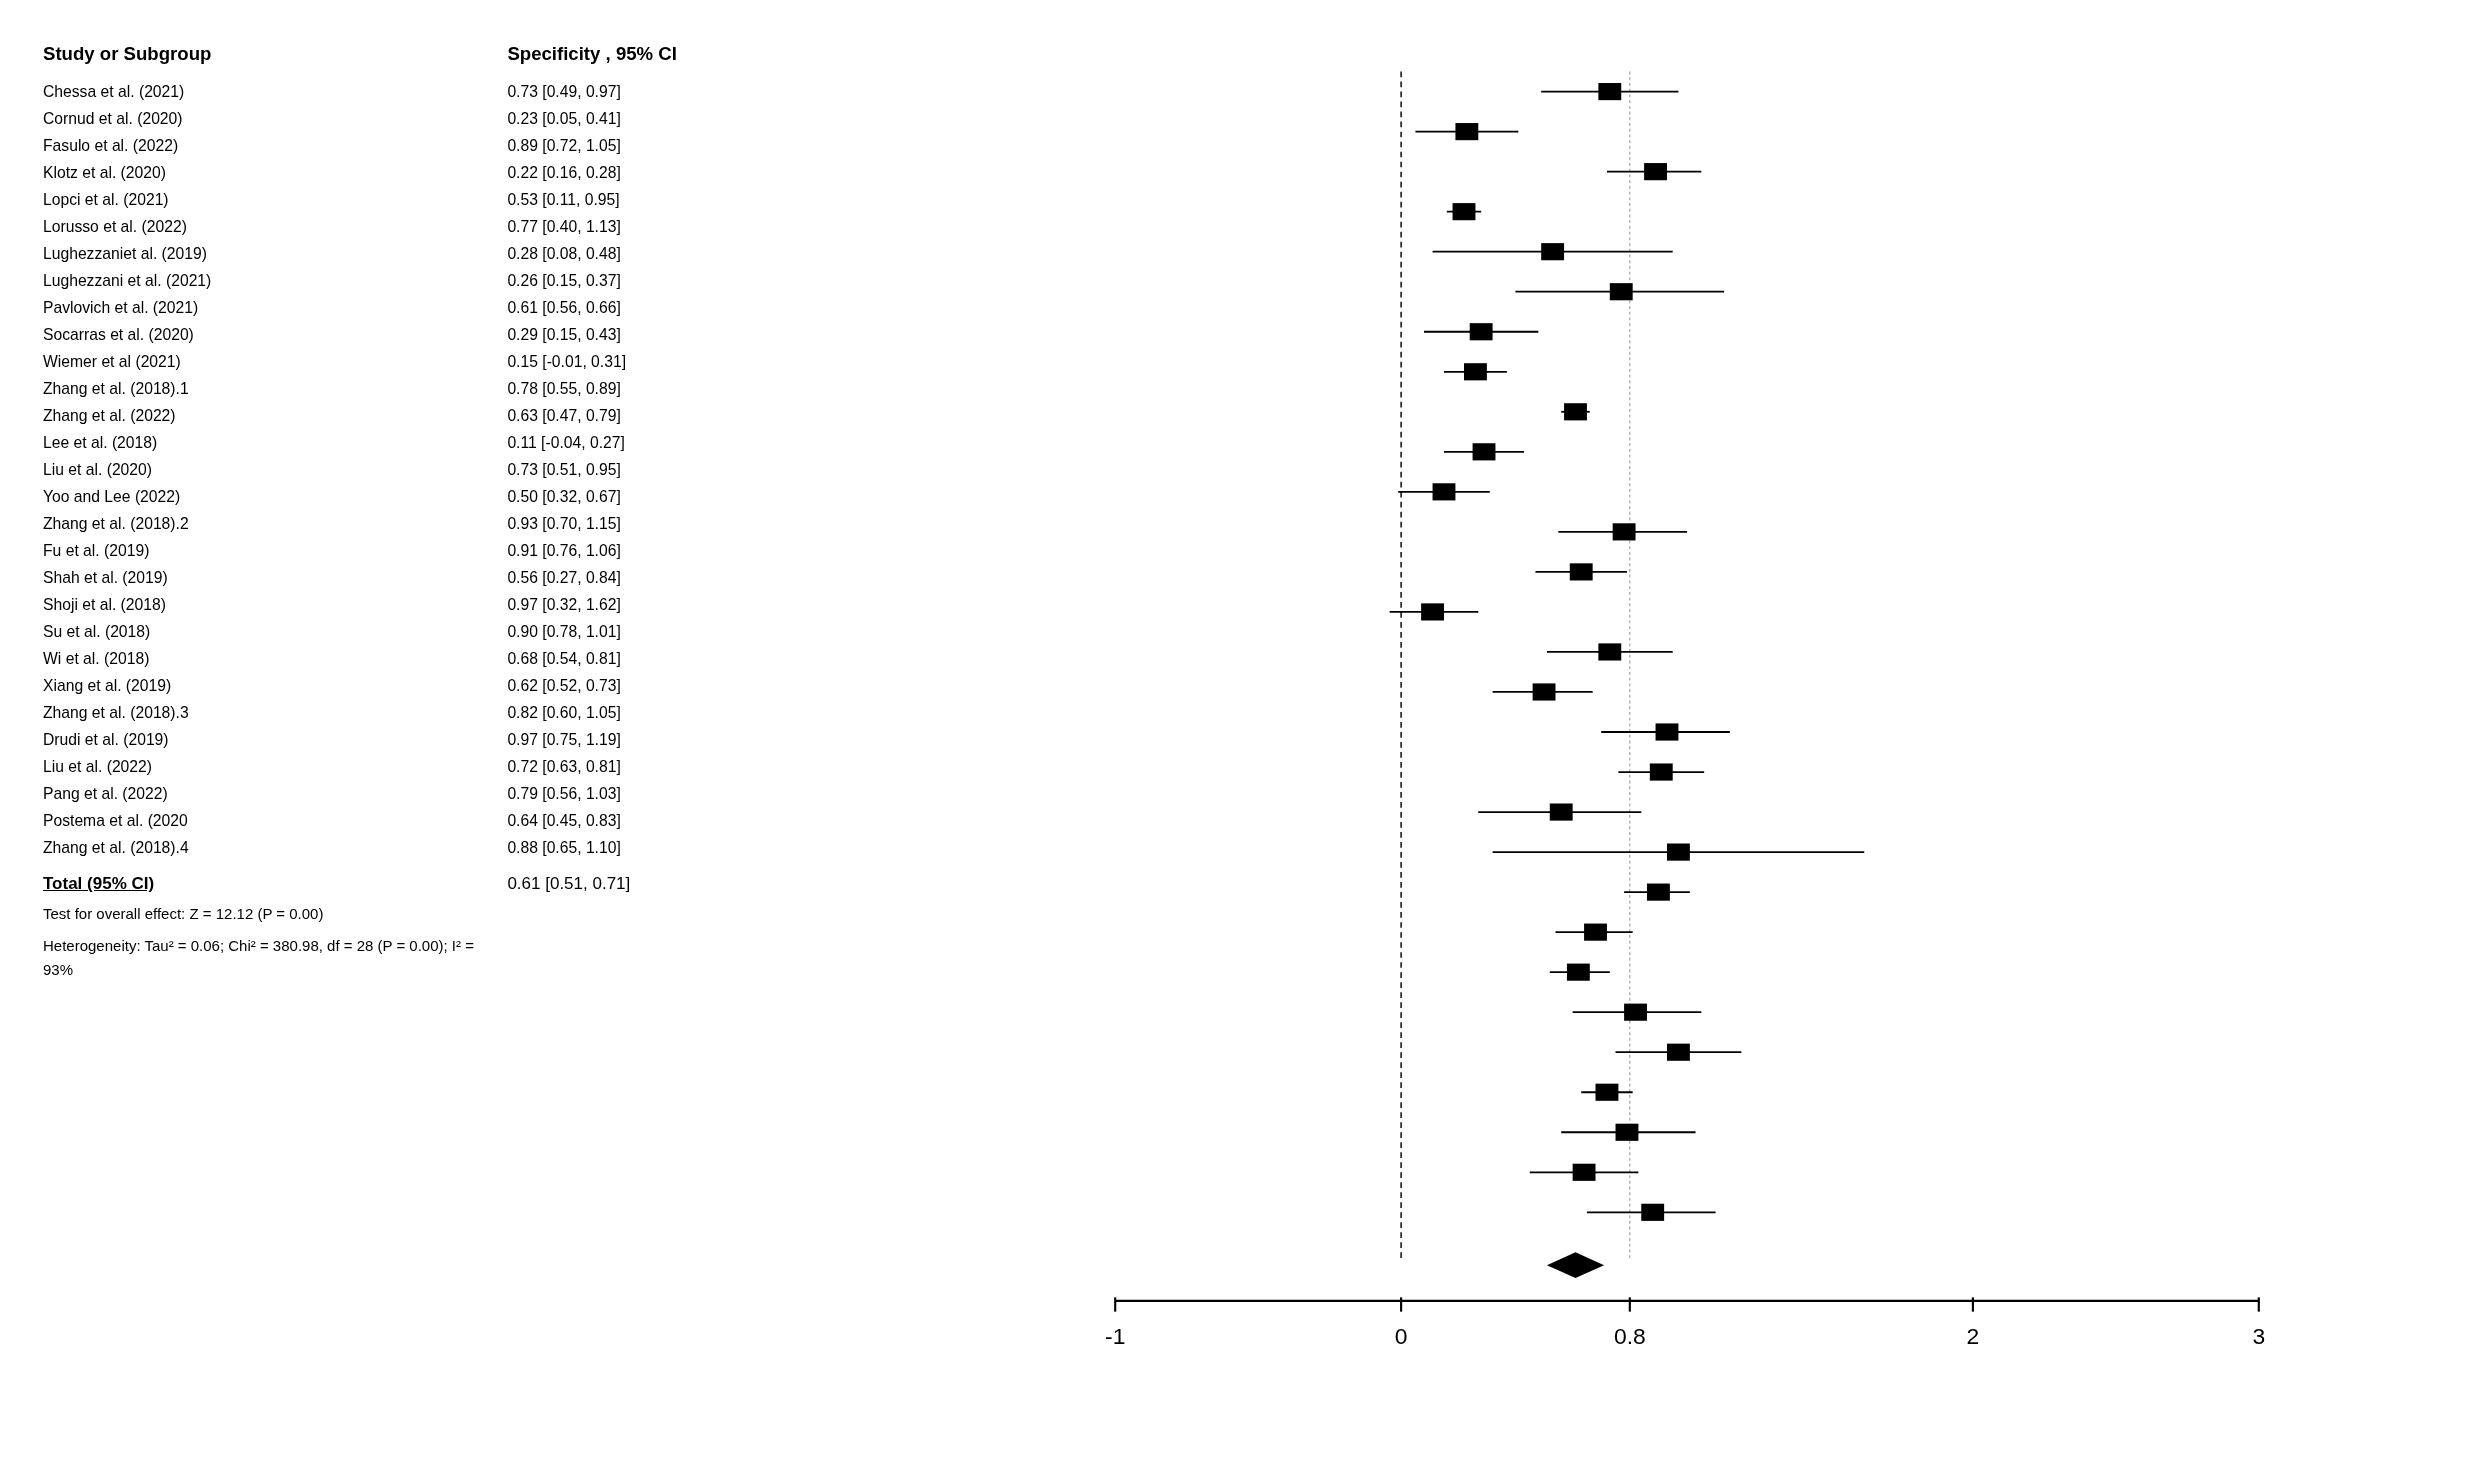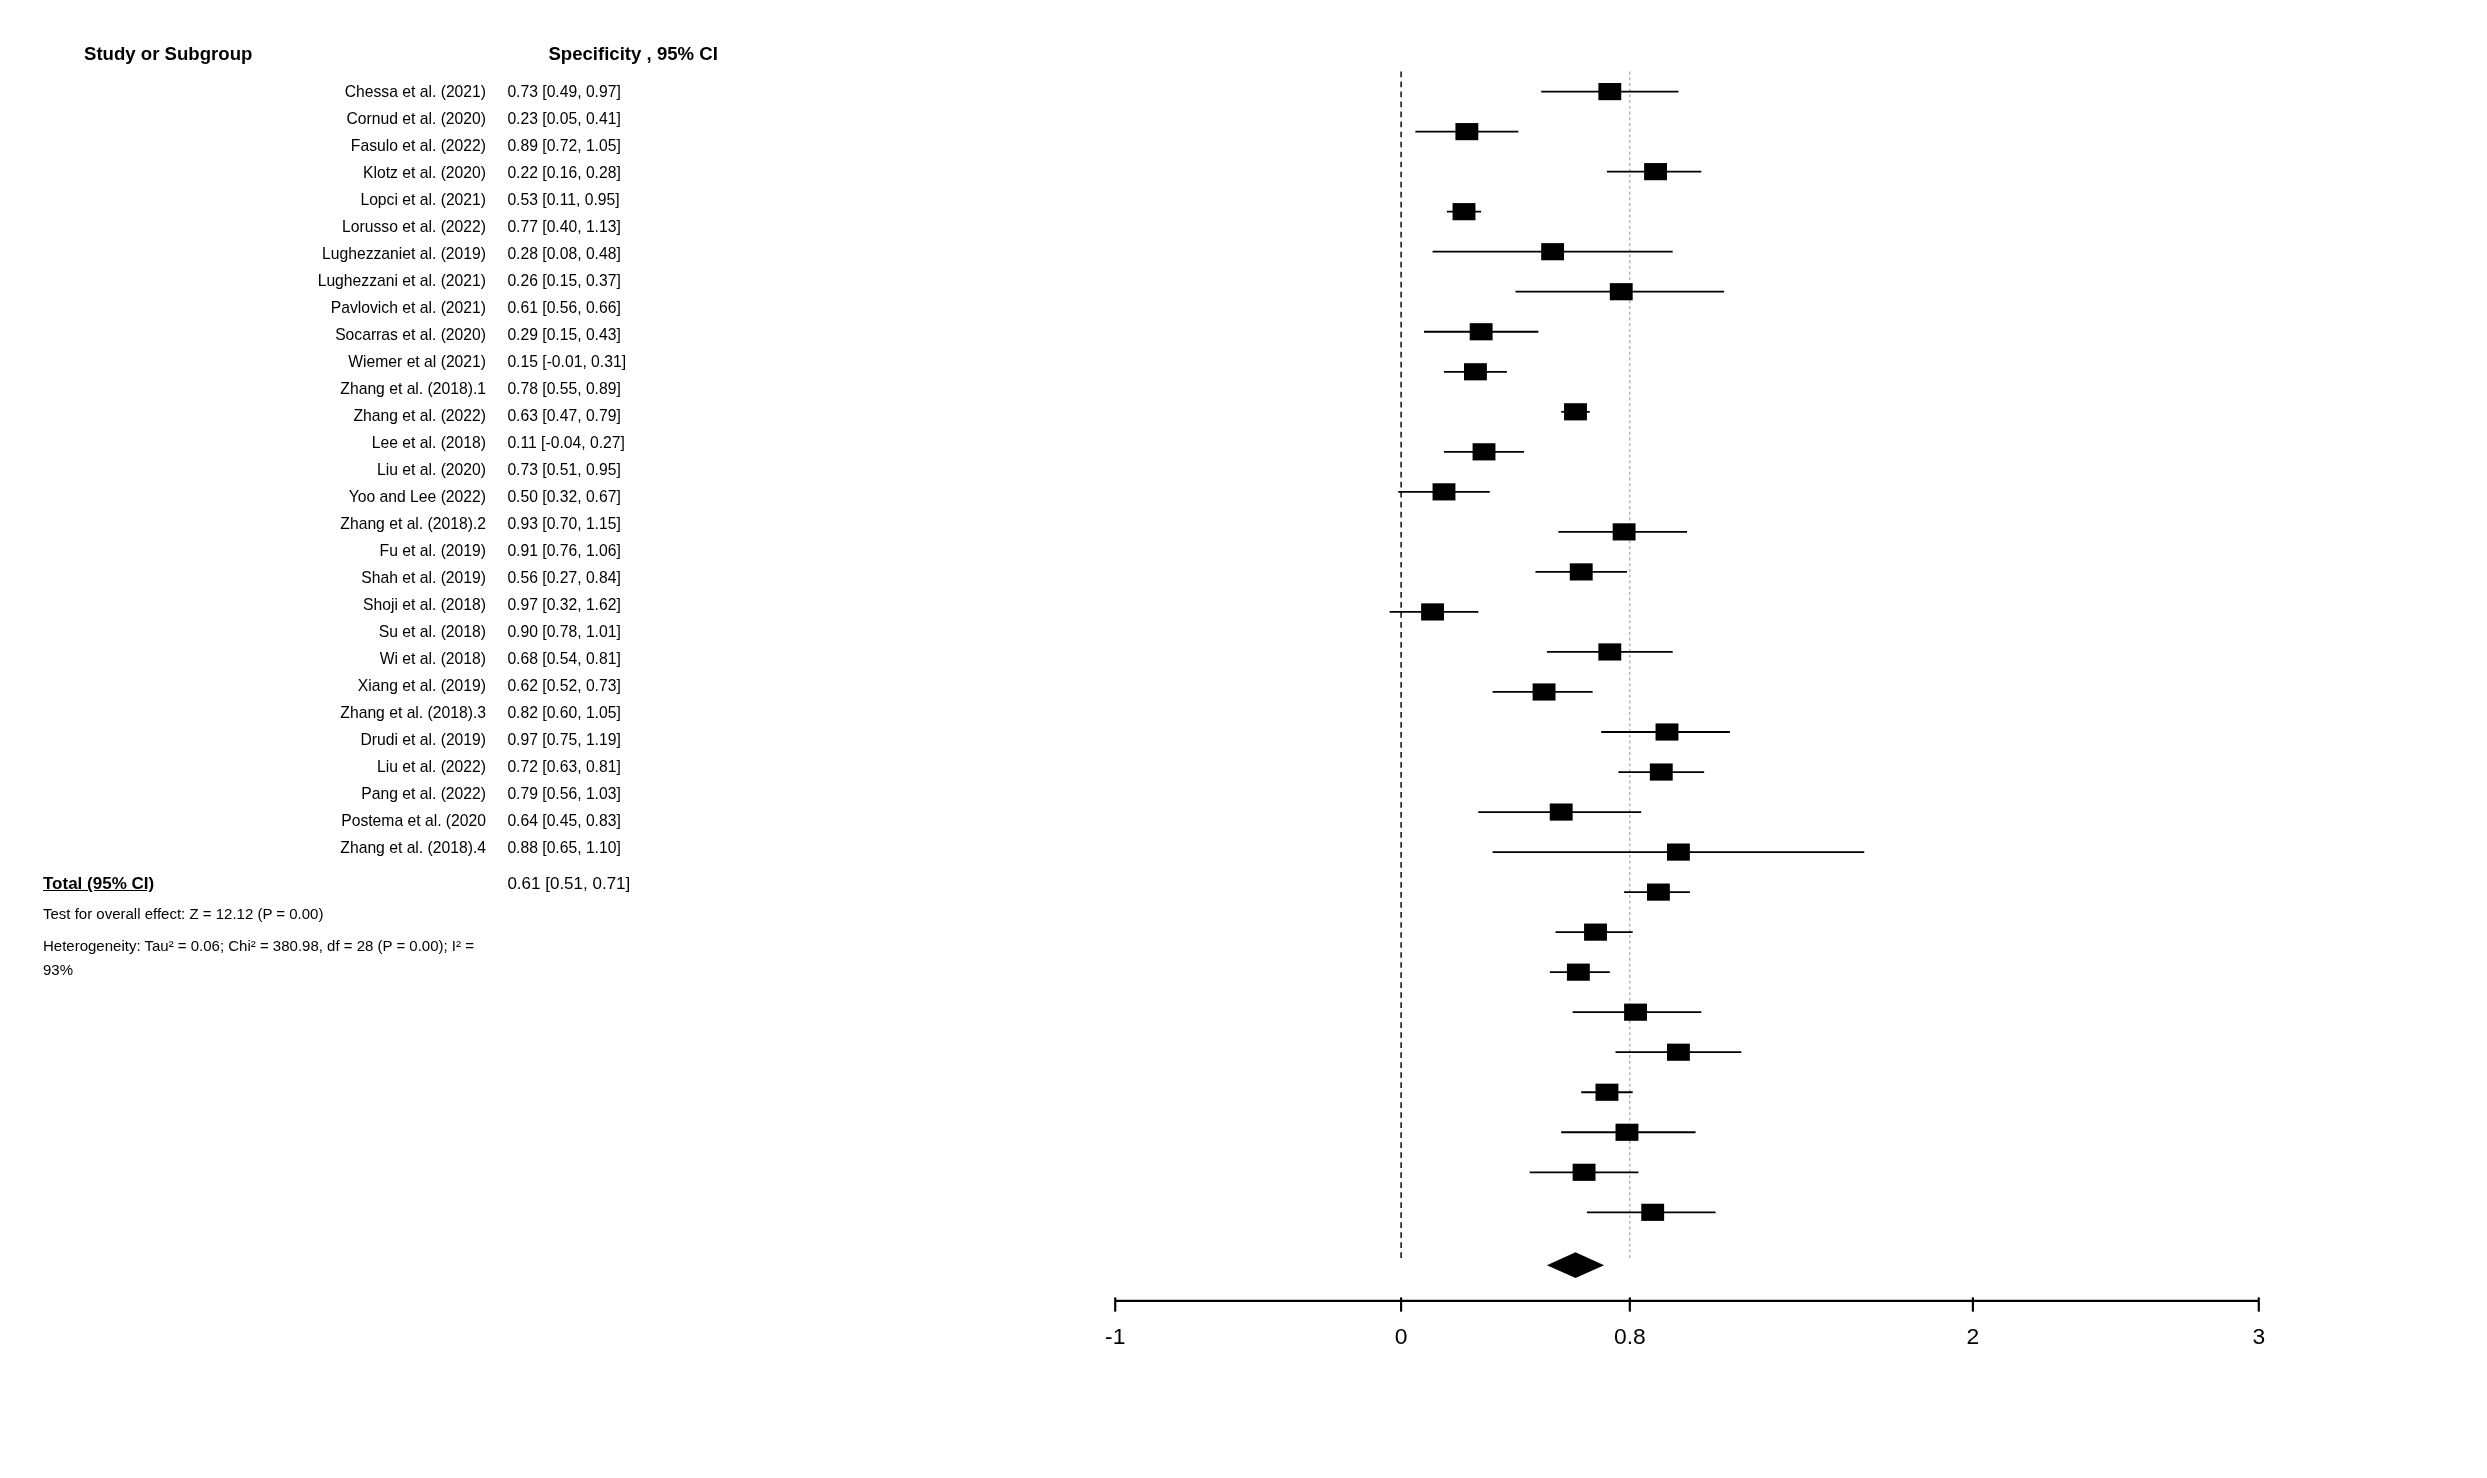--- a/index.html
+++ b/index.html
@@ -29,25 +29,23 @@
     .right-panel {
       flex: 1;
       position: relative;
       padding-left: 29px;
     }
     .col-header {
       font-weight: bold;
       font-size: 18.6px;
       margin-bottom: 13px;
       line-height: 1.2;
-      margin-left: 41px;
     }
     .study-list {
       list-style: none;
-      text-align: right;
     }
     .study-list li {
       line-height: 1.72;
       font-size: 15.7px;
     }
     .ci-list {
       list-style: none;
     }
     .ci-list li {
       line-height: 1.72;

